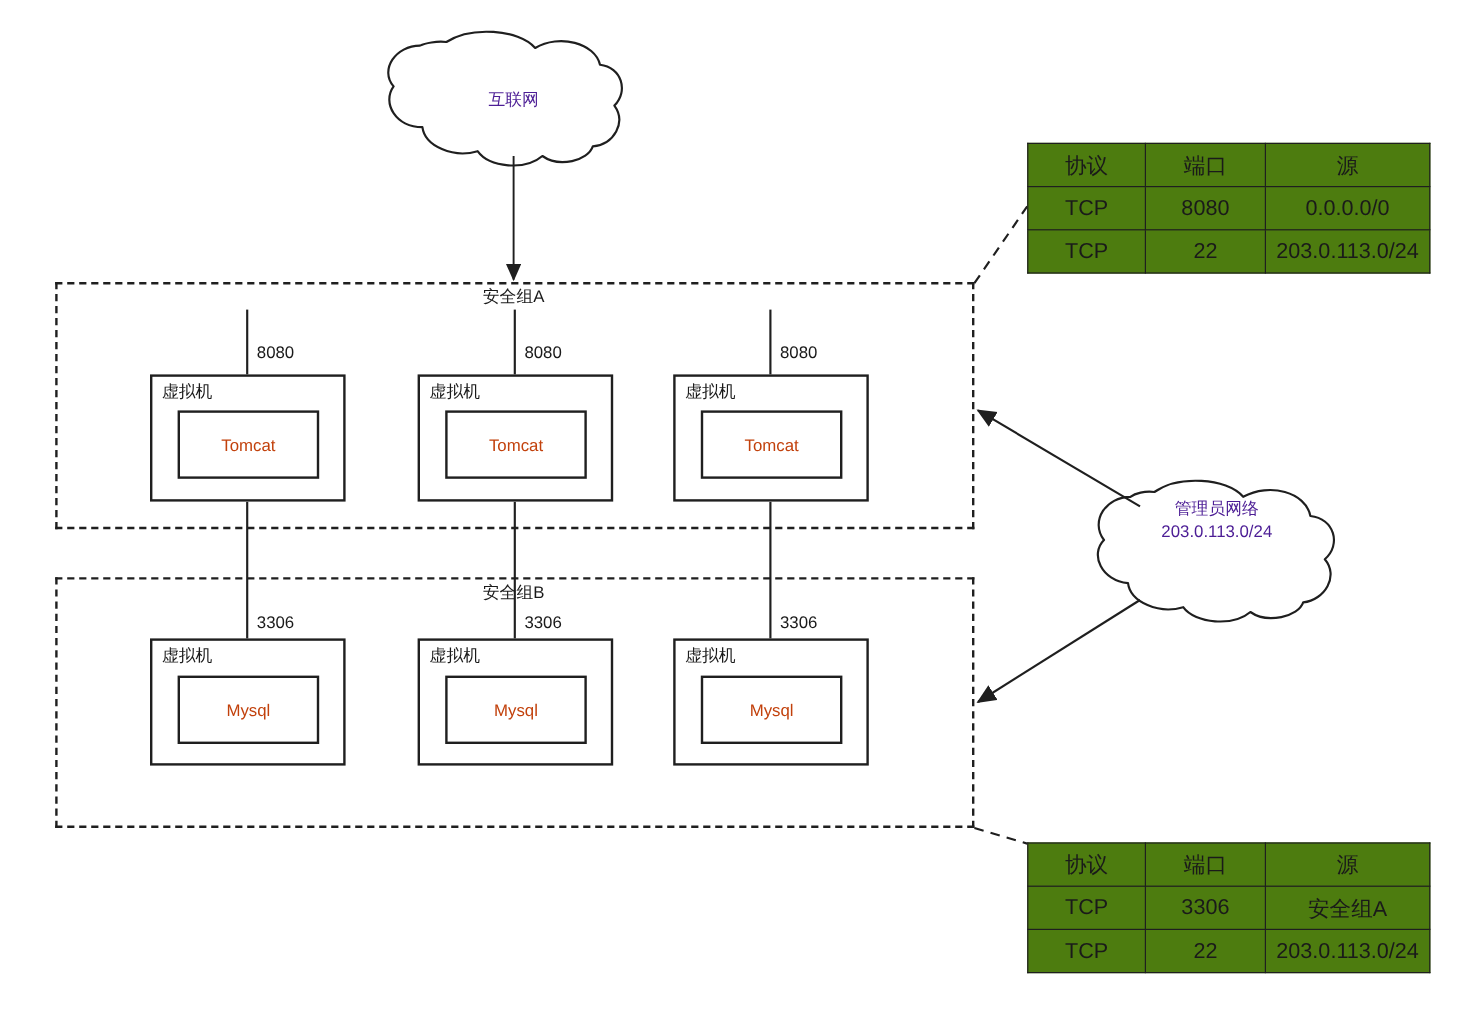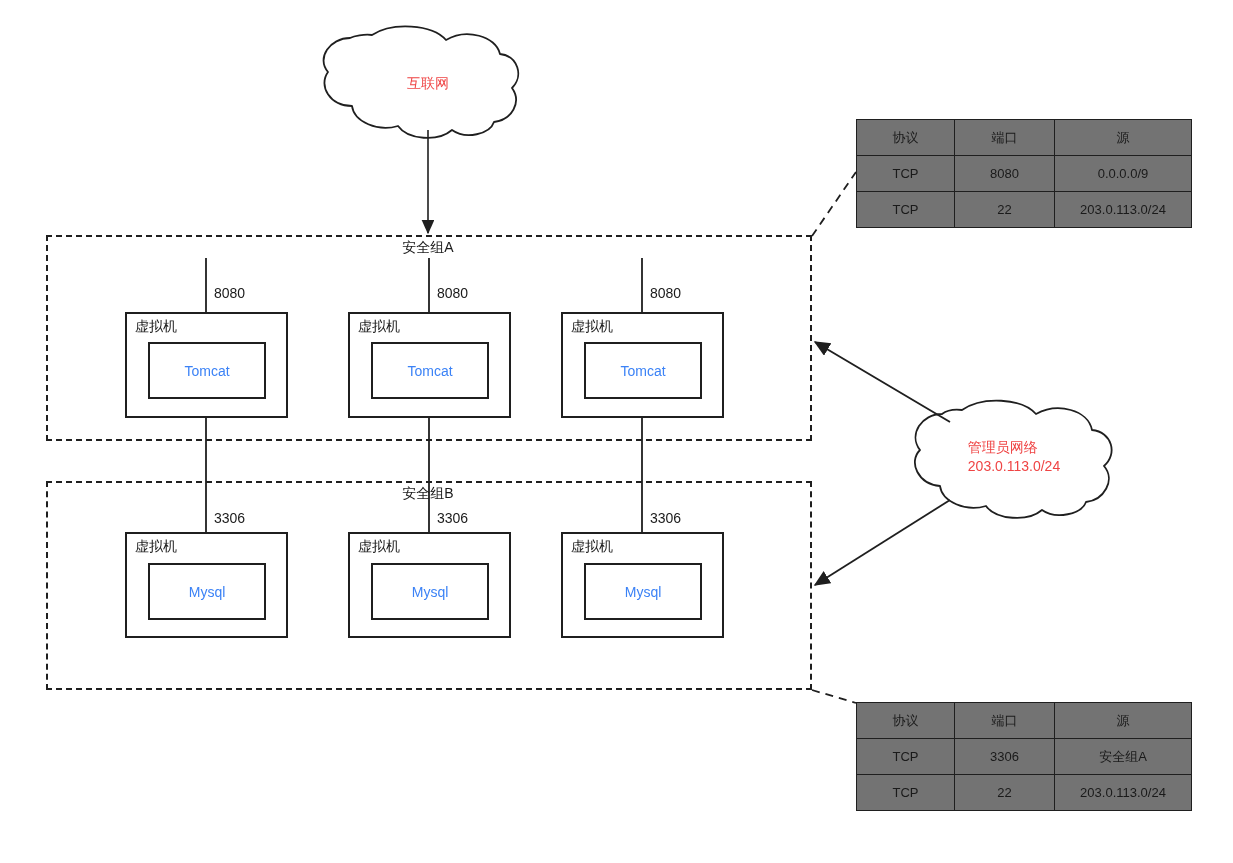--- a/index.html
+++ b/index.html
@@ -20,23 +20,23 @@
   }
   .svg-layer {
     position: absolute;
     left: 0;
     top: 0;
     width: 1233px;
     height: 863px;
   }
   .cloud-label {
     position: absolute;
-    text-align: left;
-    font-size: 14px;
-    color: #ef4444;
+    text-align: center;
+    font-size: 14px;
+    color: #4c1d95;
     transform: translate(-50%, -50%);
     line-height: 1.35;
     white-space: nowrap;
   }
   .group-label {
     position: absolute;
     font-size: 14px;
     transform: translateX(-50%);
   }
   .port-label {
@@ -58,33 +58,33 @@
   }
   .app-box {
     position: absolute;
     border: 2px solid #1f1f1f;
     background: #ffffff;
     box-sizing: border-box;
     display: flex;
     align-items: center;
     justify-content: center;
     font-size: 14px;
-    color: #3b82f6;
+    color: #c2410c;
   }
   .sg-box {
     position: absolute;
     border: 2px dashed #1f1f1f;
     box-sizing: border-box;
     background: transparent;
   }
   table.rules {
     position: absolute;
     border-collapse: collapse;
-    background: #737373;
-    font-size: 13px;
+    background: #4d7c0f;
+    font-size: 18px;
   }
   table.rules td, table.rules th {
     border: 1.5px solid #1f1f1f;
     text-align: center;
     font-weight: normal;
     color: #1a1a1a;
     height: 36px;
     box-sizing: border-box;
   }
   table.rules .c-proto { width: 98px; }
@@ -148,21 +148,21 @@
 
     <line x1="950" y1="500" x2="815" y2="585" stroke="#1f1f1f" stroke-width="1.8" marker-end="url(#arrowhead-big)"></line>
 
     <path d="M 812 236 L 856 172" fill="none" stroke="#1f1f1f" stroke-width="1.8" stroke-dasharray="8 6"></path>
 
     <path d="M 812 690 L 856 703" fill="none" stroke="#1f1f1f" stroke-width="1.8" stroke-dasharray="8 6"></path>
   </svg>
 
   <div class="cloud-label" style="left:428px; top:83px;">互联网</div>
 
-  <div class="cloud-label" style="left:1014px; top:457px;">
+  <div class="cloud-label" style="left:1014px; top:433px;">
     <div>管理员网络</div>
     <div>203.0.113.0/24</div>
   </div>
 
   <div class="sg-box" style="left:46px; top:235px; width:766px; height:206px;"></div>
   <div class="group-label" style="left:428px; top:239px;">安全组A</div>
 
   <div class="port-label" style="left:214px; top:285px;">8080</div>
   <div class="port-label" style="left:437px; top:285px;">8080</div>
   <div class="port-label" style="left:650px; top:285px;">8080</div>
@@ -209,21 +209,21 @@
       <tr>
         <th class="c-proto">协议</th>
         <th class="c-port">端口</th>
         <th class="c-src">源</th>
       </tr>
     </thead>
     <tbody>
       <tr>
         <td>TCP</td>
         <td>8080</td>
-        <td>0.0.0.0/9</td>
+        <td>0.0.0.0/0</td>
       </tr>
       <tr>
         <td>TCP</td>
         <td>22</td>
         <td>203.0.113.0/24</td>
       </tr>
     </tbody>
   </table>
 
   <table class="rules" style="left:856px; top:702px;">

